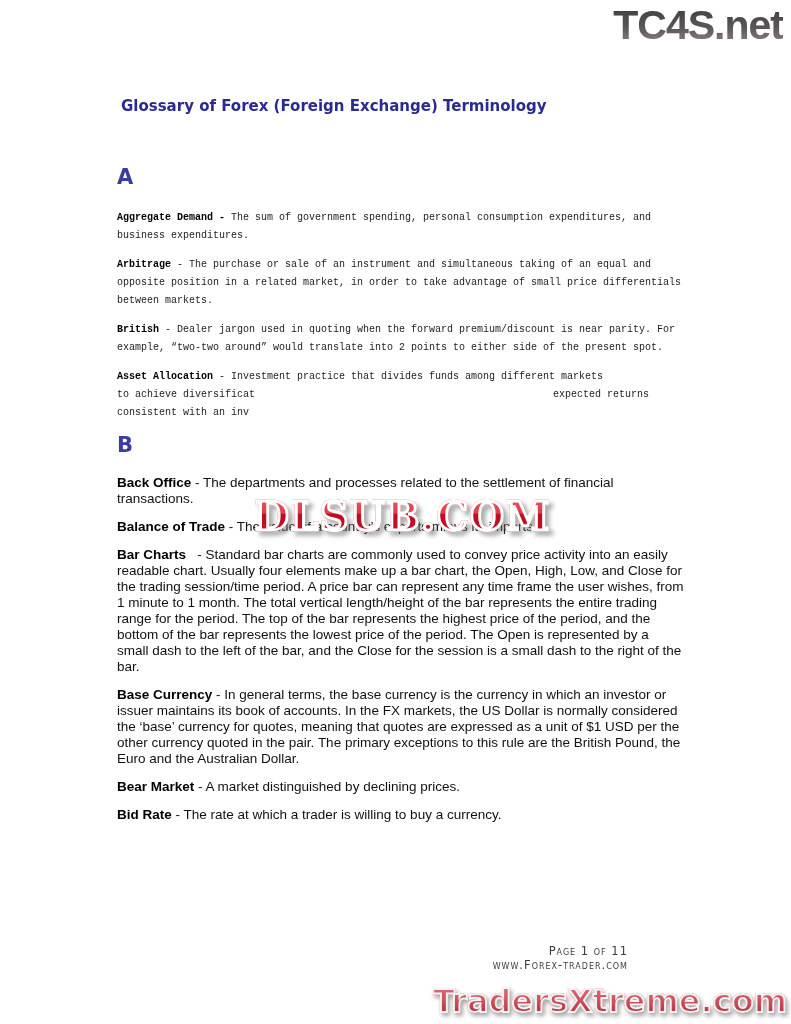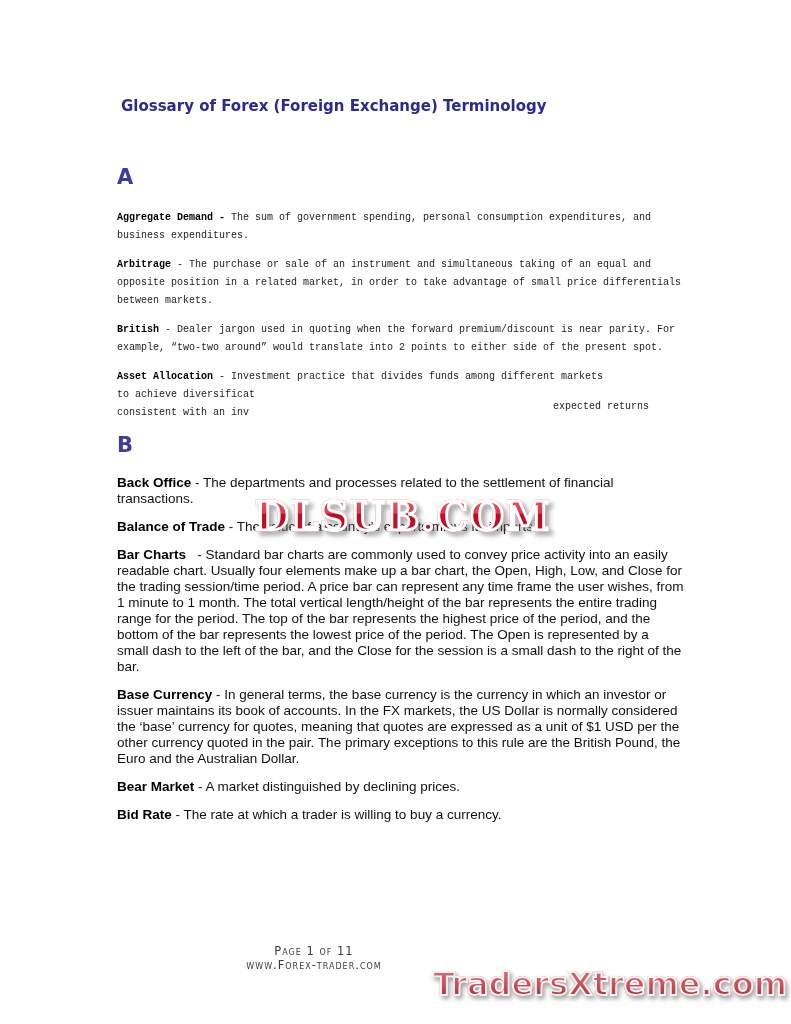--- a/index.html
+++ b/index.html
@@ -42,64 +42,65 @@
   .sec-b p{
     margin:0 0 12px 0;
     font-size:13.5px;line-height:16px;color:#111;
     font-family:"Liberation Sans", sans-serif;
     white-space:pre-wrap;
   }
   .sec-b p.first{margin-top:18px;}
   b.term{font-weight:bold;color:#000;}
   
   .aa-line2{position:relative;display:block;height:18px;}
-  .aa-line2 .frag-right{position:absolute;left:436px;top:12px;white-space:nowrap;}
+  .aa-line2 .frag-right{position:absolute;left:436px;top:0;white-space:nowrap;}
   .aa-line3{display:block;height:18px;}
   
   .watermark{
     position:absolute;left:250px;top:492px;width:306px;height:48px;
     display:flex;align-items:center;justify-content:center;
     font-family:"DejaVu Serif", serif;
     font-weight:bold;font-size:39px;letter-spacing:2px;
     color:#c8102e;
     -webkit-text-stroke:3px #ffffff;
     paint-order:stroke fill;
     filter:drop-shadow(4px 4px 2px rgba(110,110,110,0.55));
     white-space:nowrap;
   }
   .watermark .gloss{
     background:linear-gradient(#ef5a66 0%, #e23b4a 44%, #bd0d22 46%, #c8102e 100%);
     -webkit-background-clip:text;background-clip:text;color:transparent;
   }
   
   .footer{
     position:absolute;left:0;top:944px;width:628px;
-    text-align:center;color:#3c3c3c;
+    text-align:right;color:#3c3c3c;
     font-family:"DejaVu Sans", sans-serif;
     font-variant:small-caps;
     font-size:11.5px;line-height:14px;letter-spacing:1px;
   }
   
   .tx-logo{
-    position:absolute;right:4px;bottom:21px;
+    position:absolute;right:4px;bottom:4px;
     font-family:"DejaVu Sans", sans-serif;
     font-weight:bold;font-size:32px;letter-spacing:0px;
     background:linear-gradient(#da757d 0%, #cf5560 45%, #a02830 100%);
     -webkit-background-clip:text;background-clip:text;color:transparent;
     -webkit-text-stroke:2px #f3f3f3;
     paint-order:stroke fill;
     filter:drop-shadow(2px 3px 2px rgba(60,60,60,0.45));
     white-space:nowrap;
   }
 </style>
 </head>
 <body>
 
 <div class="page">
 
+  <div class="tc4s-logo">TC4S.net</div>
 
   <div class="content">
 
     <h1 class="doc-title">Glossary of Forex (Foreign Exchange) Terminology</h1>
 
     <h2 class="section-letter">A</h2>
     <div class="sec-a">
       <p class="first"><b class="term">Aggregate Demand -</b><span> The sum of government spending, personal consumption expenditures, and business expenditures.</span></p>
       <p><b class="term">Arbitrage</b><span> - The purchase or sale of an instrument and simultaneous taking of an equal and opposite position in a related market, in order to take advantage of small price differentials between markets.</span></p>
       <p><b class="term">British</b><span> - Dealer jargon used in quoting when the forward premium/discount is near parity. For example, “two-two around” would translate into 2 points to either side of the present spot.</span></p>

